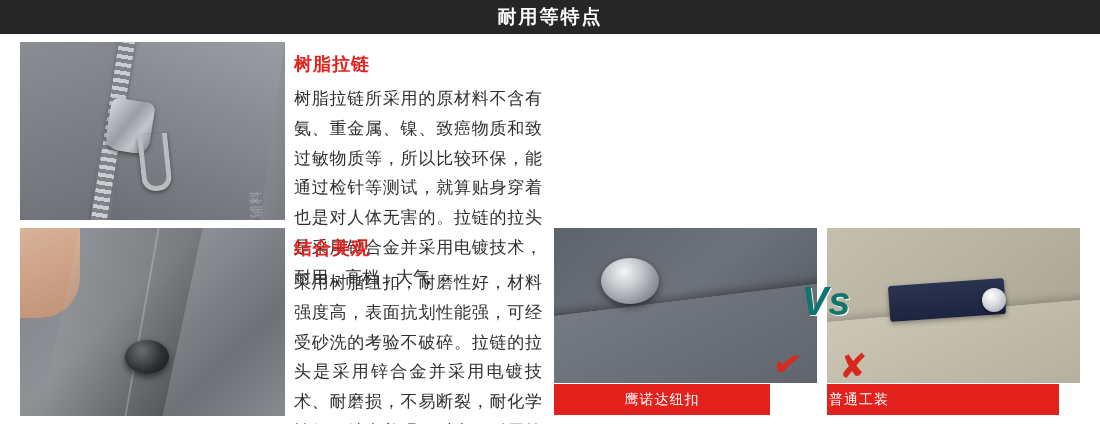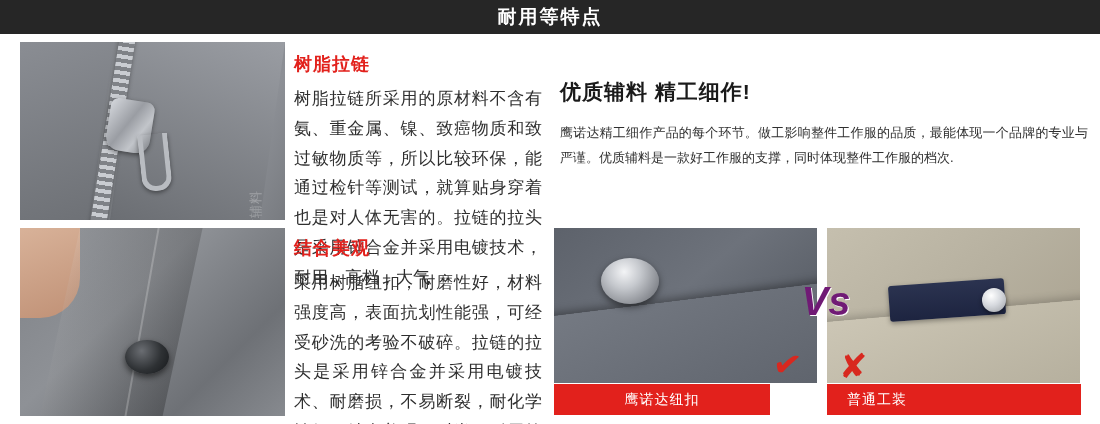--- a/index.html
+++ b/index.html
@@ -241,30 +241,30 @@
     height: 31px;
     background: #e2211c;
     color: #ffffff;
     font-size: 14px;
     display: flex;
     align-items: center;
     justify-content: center;
     letter-spacing: 1px;
   }
   .caption-left { left: 554px; top: 384px; width: 216px; }
-  .caption-right { left: 827px; top: 384px; width: 254px; justify-content: flex-start; padding-left: 20px; box-sizing: border-box; }
+  .caption-right { left: 827px; top: 384px; width: 232px; justify-content: flex-start; padding-left: 2px; box-sizing: border-box; }
 
   
   .vs-mark {
     position: absolute;
     left: 796px;
     top: 281px;
     width: 60px;
     text-align: center;
-    color: #701a75;
+    color: #0f766e;
     font-size: 40px;
     font-weight: bold;
     font-style: italic;
     line-height: 1;
     text-shadow: 1px 1px 0 #ffffff;
     z-index: 5;
   }
 
   
   .feature {
@@ -334,24 +334,20 @@
     <div class="slider"></div>
     <div class="pull"></div>
     <div class="wm">优质辅料</div>
   </div>
 
   <div class="feature feature-zipper">
     <div class="feature-title">树脂拉链</div>
     <div class="feature-body">树脂拉链所采用的原材料不含有氨、重金属、镍、致癌物质和致过敏物质等，所以比较环保，能通过检针等测试，就算贴身穿着也是对人体无害的。拉链的拉头是采用锌合金并采用电镀技术，耐用，高档，大气</div>
   </div>
 
-  <div class="intro">
-    <div class="intro-title">优质辅料 精工细作!</div>
-    <div class="intro-body">鹰诺达精工细作产品的每个环节。做工影响整件工作服的品质，最能体现一个品牌的专业与严谨。优质辅料是一款好工作服的支撑，同时体现整件工作服的档次.</div>
-  </div>
 
   <div class="divider"></div>
 
   <div class="photo snap-photo">
     <div class="skin"></div>
     <div class="fold"></div>
     <div class="seam"></div>
     <div class="button"></div>
   </div>
 

